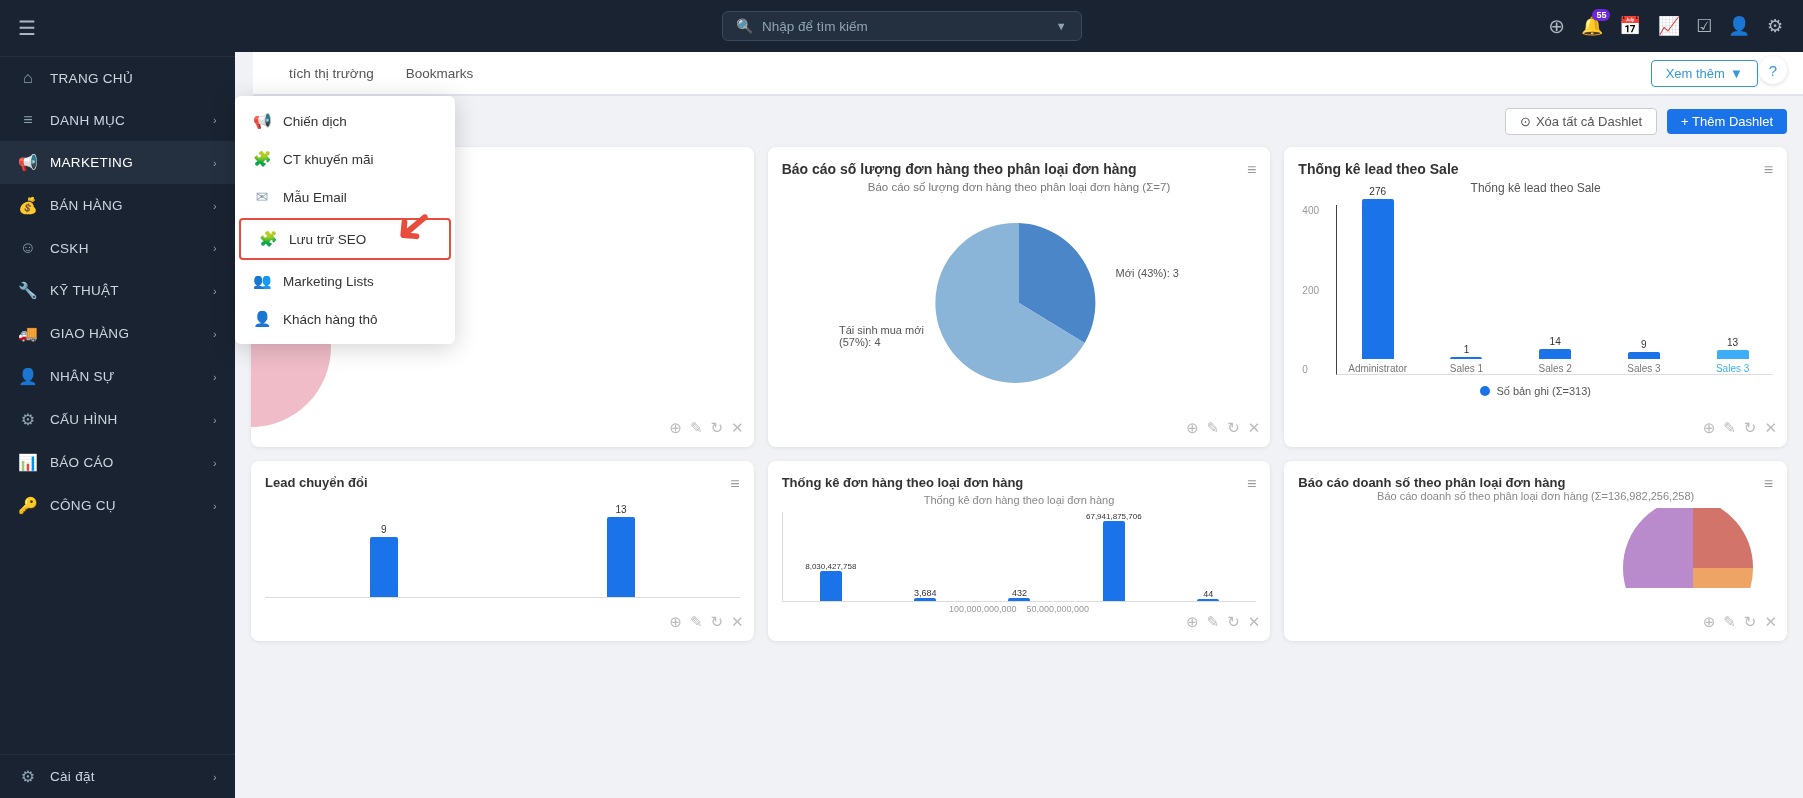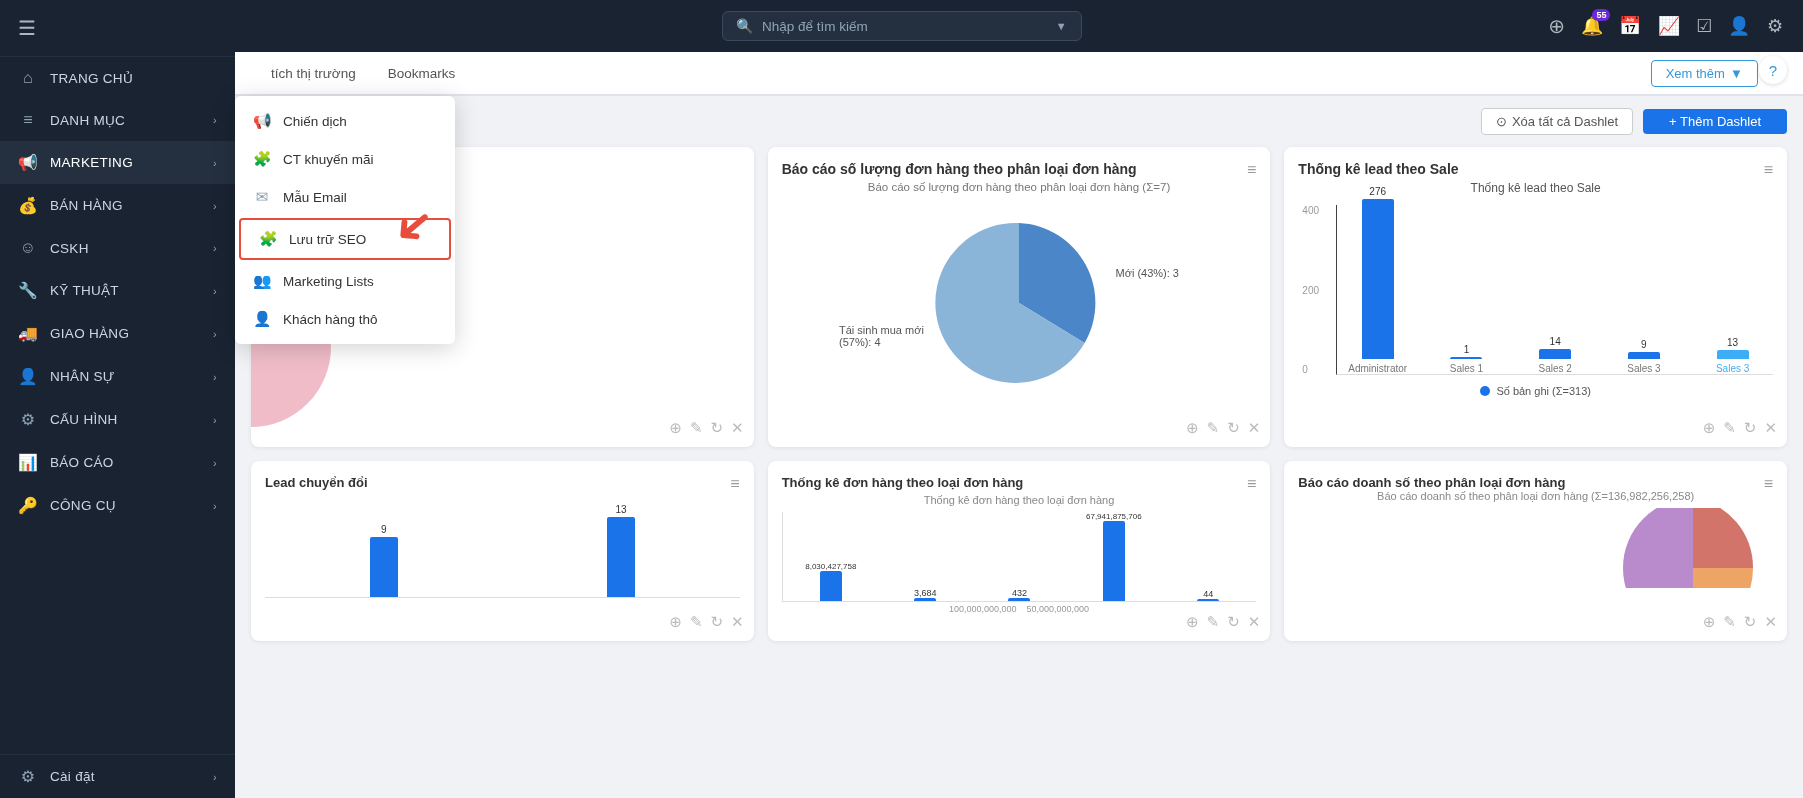--- a/index.html
+++ b/index.html
@@ -121,20 +121,21 @@
 
     
     .tab-bar {
       background: #fff;
       display: flex;
       align-items: center;
       border-bottom: 2px solid #e0e4ea;
       padding: 0 20px;
       height: 44px;
       min-height: 44px;
+      margin-left: 18px;
     }
     .tab-item {
       padding: 10px 16px;
       font-size: 13.5px;
       cursor: pointer;
       color: #555;
       border-bottom: 2px solid transparent;
       margin-bottom: -2px;
     }
     .tab-bar-right {
@@ -185,21 +186,21 @@
       cursor: pointer;
       display: flex;
       align-items: center;
       gap: 5px;
     }
     .btn-them-dashlet {
       background: #1a73e8;
       color: #fff;
       border: none;
       border-radius: 4px;
-      padding: 5px 26px;
+      padding: 5px 14px;
       font-size: 13px;
       cursor: pointer;
       display: flex;
       align-items: center;
       gap: 5px;
     }
 
     
     .dash-grid {
       display: grid;

